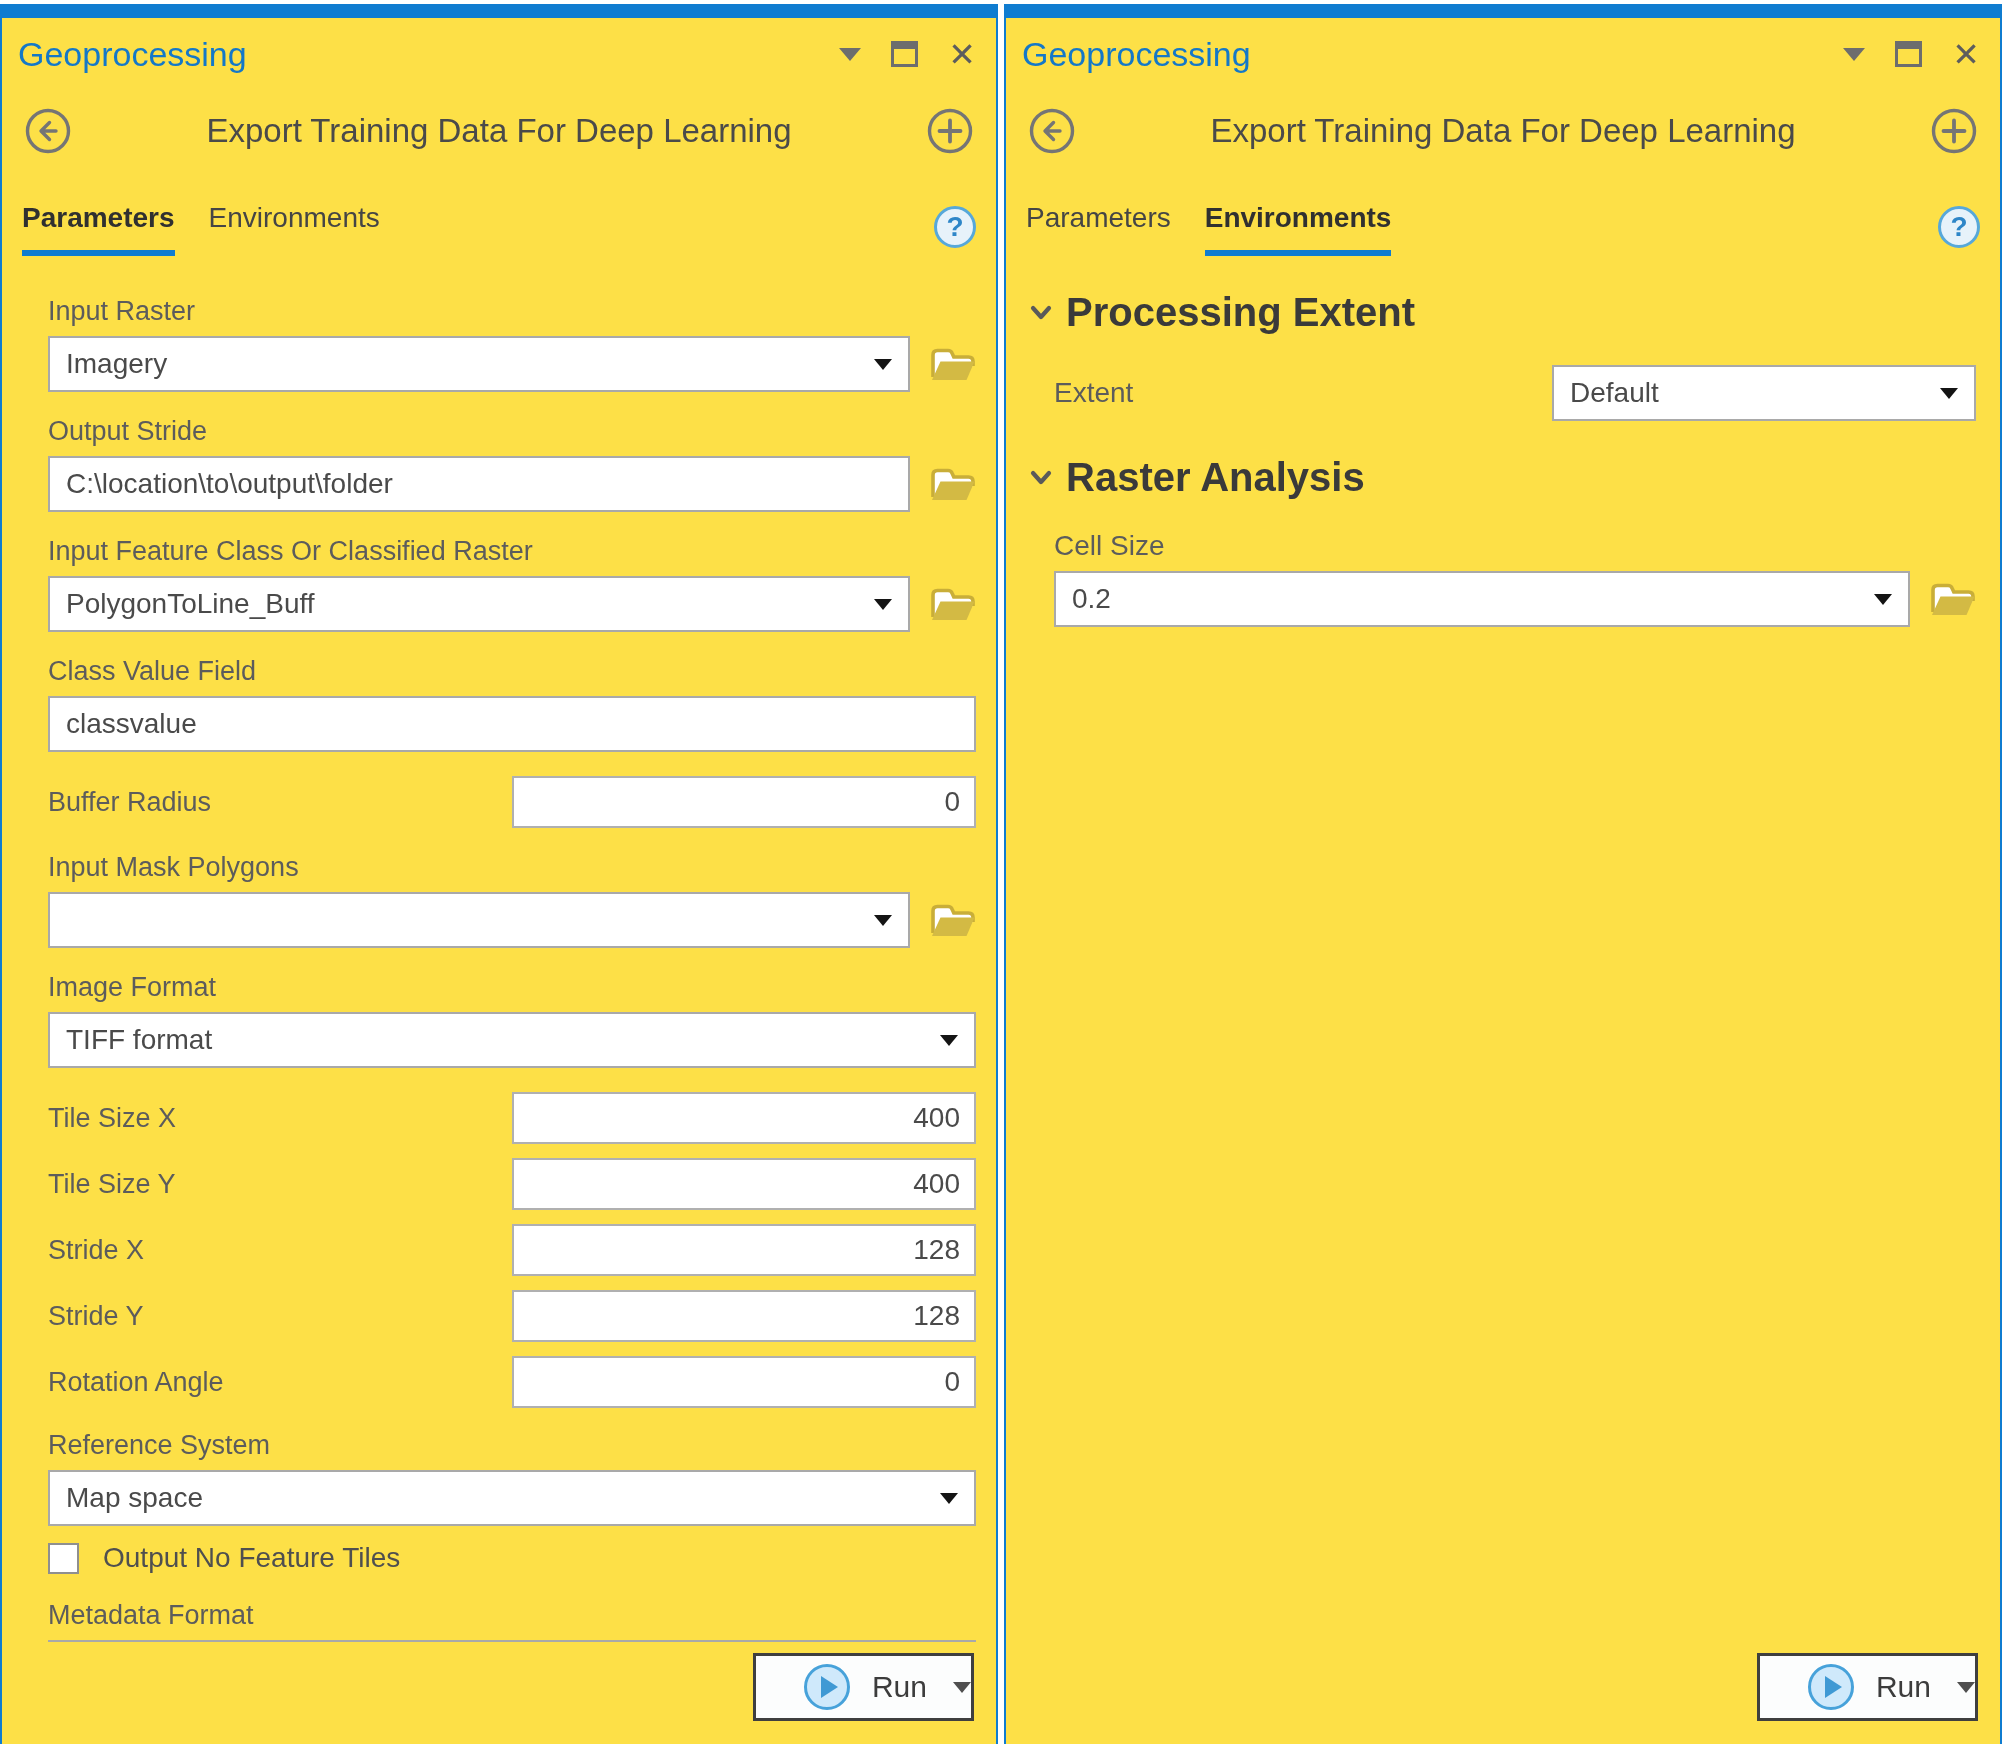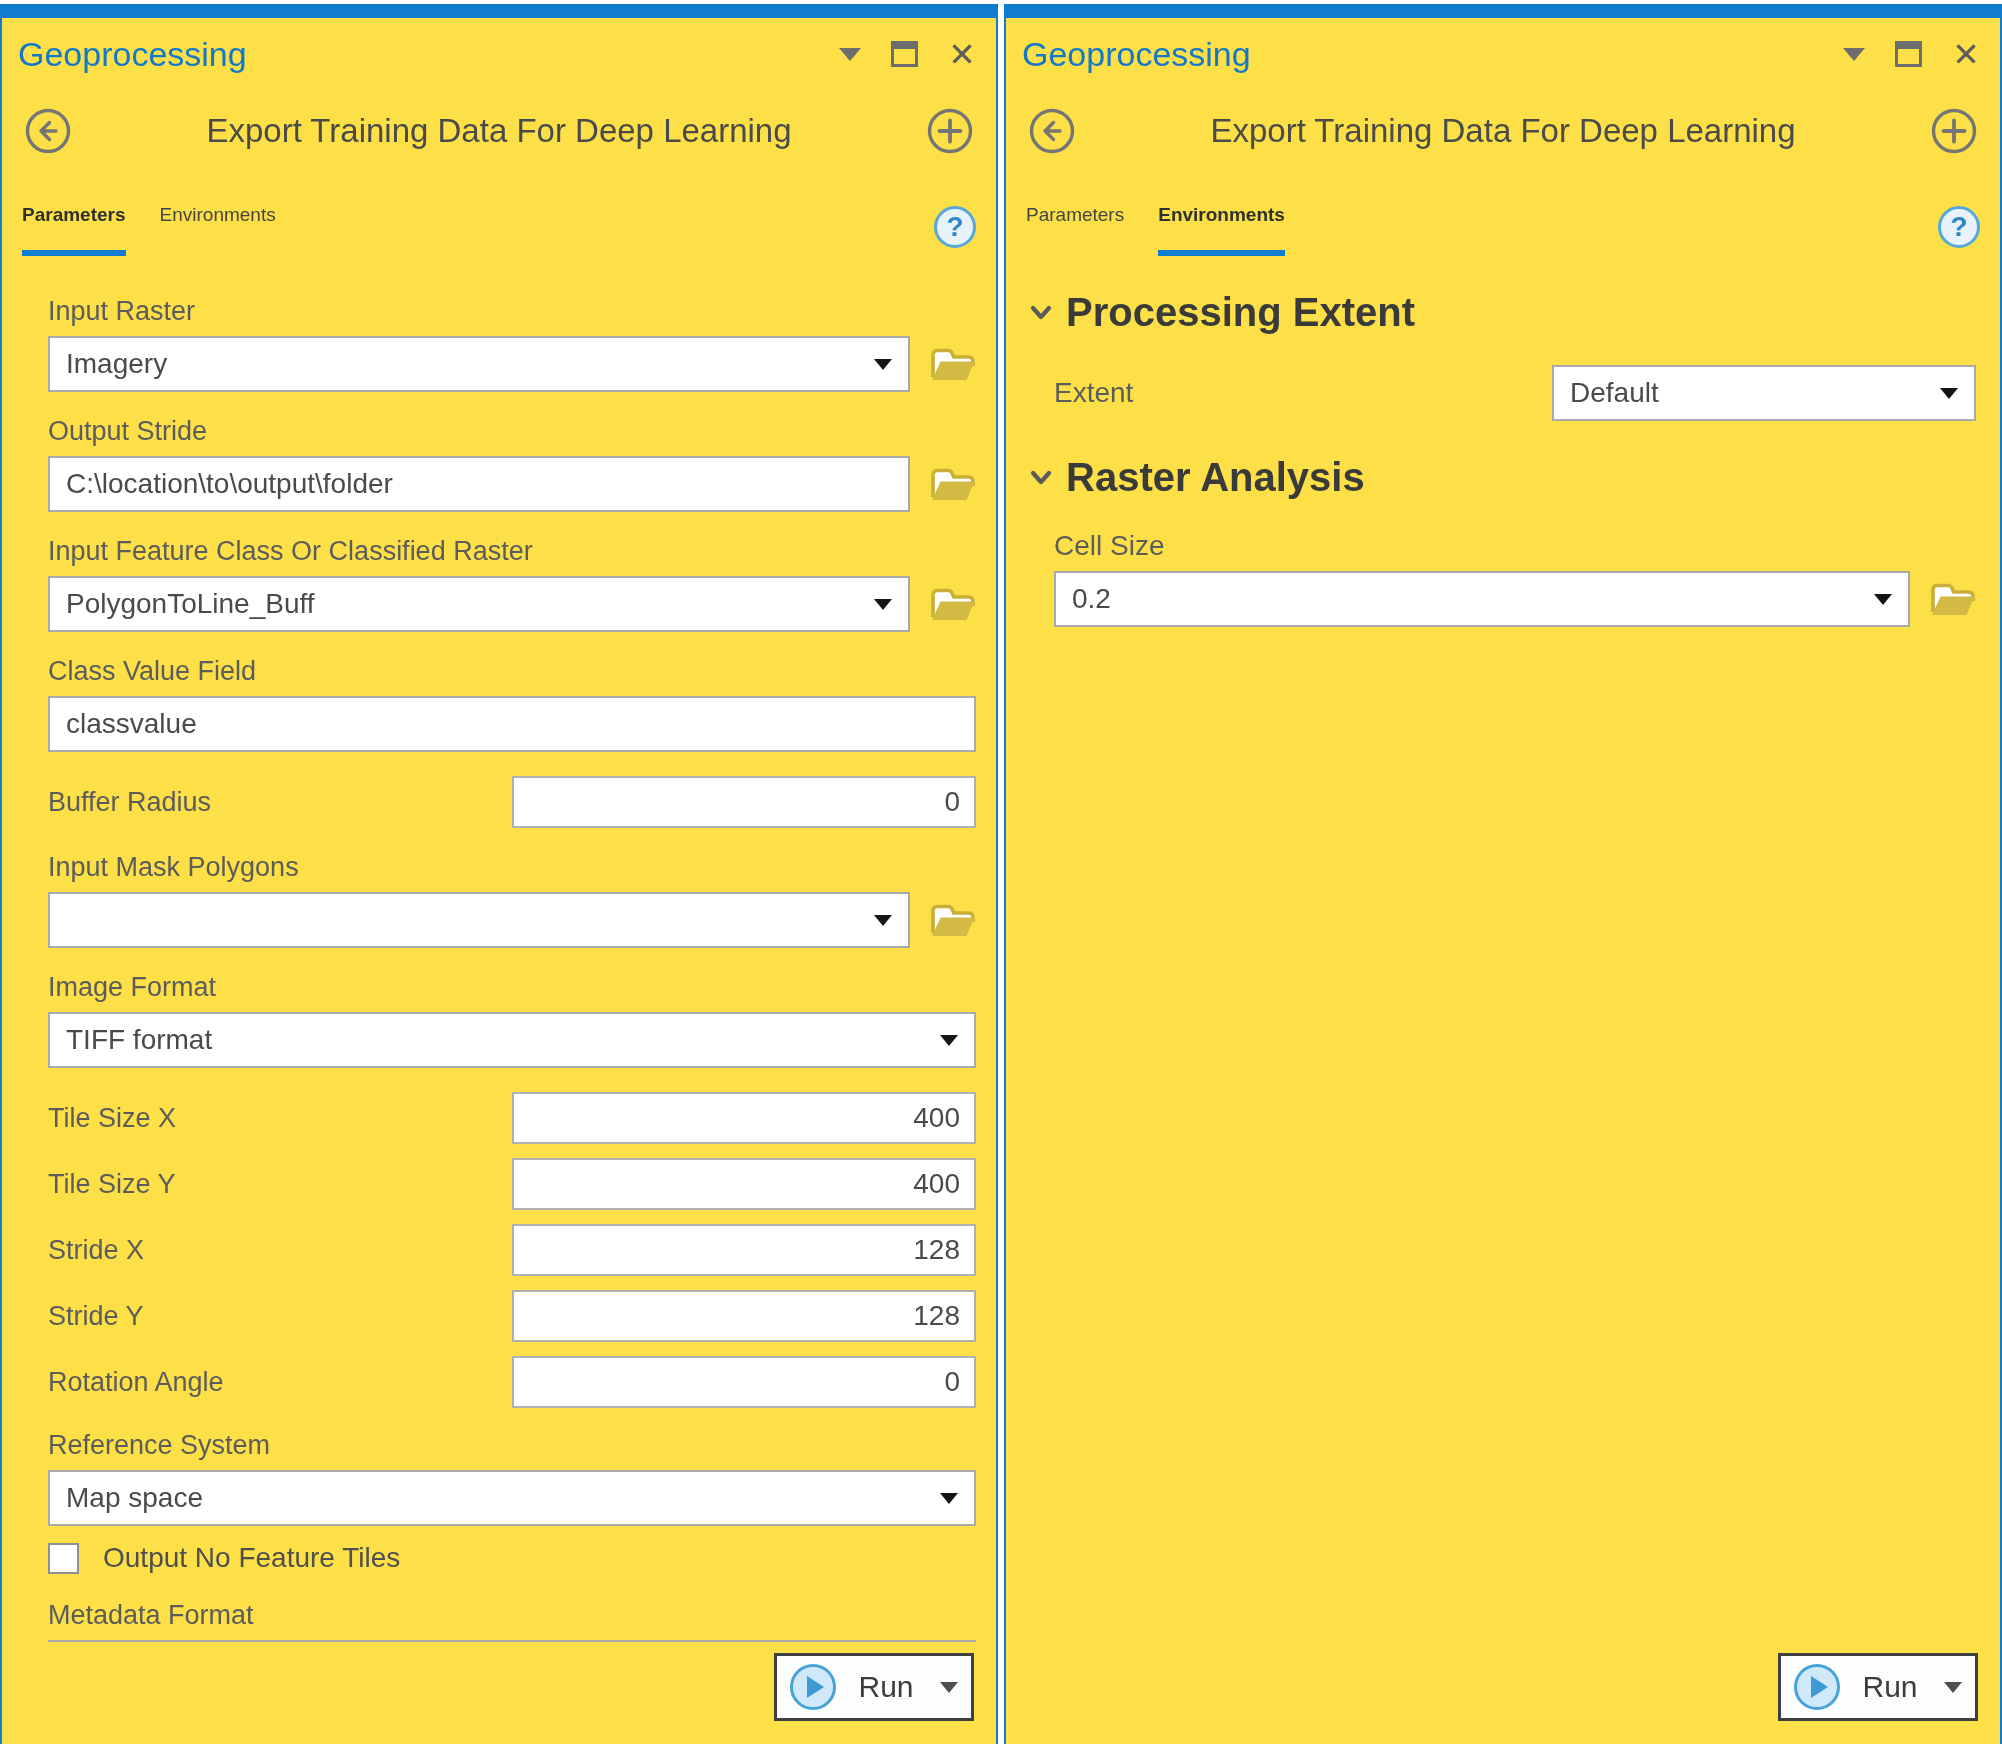--- a/index.html
+++ b/index.html
@@ -22,21 +22,21 @@
   .titlebar { height: 72px; display: flex; align-items: center; padding: 0 20px 0 16px; flex: none; }
   .window-title { font-size: 34px; color: #1478c8; }
   .win-controls { margin-left: auto; display: flex; align-items: center; gap: 30px; }
   .caret-down-sm { width: 0; height: 0; border-left: 11px solid transparent; border-right: 11px solid transparent; border-top: 13px solid #6d6d6d; }
   .restore-box { width: 27px; height: 26px; border: 3px solid #6d6d6d; border-top: 8px solid #6d6d6d; }
   .close-x { font-size: 33px; color: #5d5d5d; line-height: 1; font-weight: normal; }
   .tool-header { height: 82px; display: flex; align-items: center; padding: 0 22px; flex: none; }
   .circle-btn { width: 48px; height: 48px; flex: none; }
   .tool-title { flex: 1; text-align: center; font-size: 33px; color: #4a4a4a; }
   .tabs { height: 84px; display: flex; align-items: flex-end; padding: 0 20px; gap: 34px; flex: none; position: relative; }
-  .tab { font-size: 19px; color: #454545; padding-bottom: 24px; border-bottom: 6px solid transparent; cursor: default; }
+  .tab { font-size: 28px; color: #454545; padding-bottom: 16px; border-bottom: 6px solid transparent; cursor: default; }
   .tab.active { font-weight: bold; color: #303030; border-bottom-color: #0f7cd0; }
   .help-btn {
     margin-left: auto; width: 42px; height: 42px; border-radius: 50%;
     border: 3px solid #57a8da; background: #e7f2fa; color: #2e86c8;
     font-size: 28px; font-weight: bold;
     display: flex; align-items: center; justify-content: center;
     margin-bottom: 8px;
   }
   .content { flex: 1; padding: 40px 20px 0 46px; overflow: hidden; }
   .content-env { flex: 1; padding: 34px 24px 0 24px; overflow: hidden; }
@@ -70,22 +70,22 @@
   .section-title { font-size: 40px; font-weight: bold; color: #3a3a3a; }
   .chev-svg { width: 22px; height: 16px; flex: none; }
   .env-field { margin: 0 0 34px 24px; }
   .env-inline { display: flex; align-items: center; }
   .env-inline .field-label { font-size: 28px; margin-bottom: 0; }
   .env-inline .box { margin-left: auto; width: 424px; }
   .env-field .row-with-folder { margin-top: 9px; }
 
   .footer { flex: none; height: 104px; display: flex; align-items: center; justify-content: flex-end; padding: 0 22px 14px 0; }
   .run-btn {
-    width: 200px; height: 68px; border: 3px solid #3f3f3f; background: #fcfdfd;
-    display: flex; align-items: center; justify-content: center; gap: 22px;
+    width: 221px; height: 68px; border: 3px solid #3f3f3f; background: #fcfdfd;
+    display: flex; align-items: center; justify-content: flex-end; gap: 22px;
   }
   .play-circle {
     width: 46px; height: 46px; border-radius: 50%;
     border: 3px solid #47a2da; background: #cfe9fb;
     display: flex; align-items: center; justify-content: center; flex: none;
   }
   .play-tri { width: 0; height: 0; border-top: 11px solid transparent; border-bottom: 11px solid transparent; border-left: 17px solid #3f99d4; margin-left: 5px; }
   .run-label { font-size: 30px; color: #3c3c3c; }
   .run-caret { width: 0; height: 0; border-left: 9px solid transparent; border-right: 9px solid transparent; border-top: 11px solid #4f4f4f; margin-left: 4px; }
 </style>

